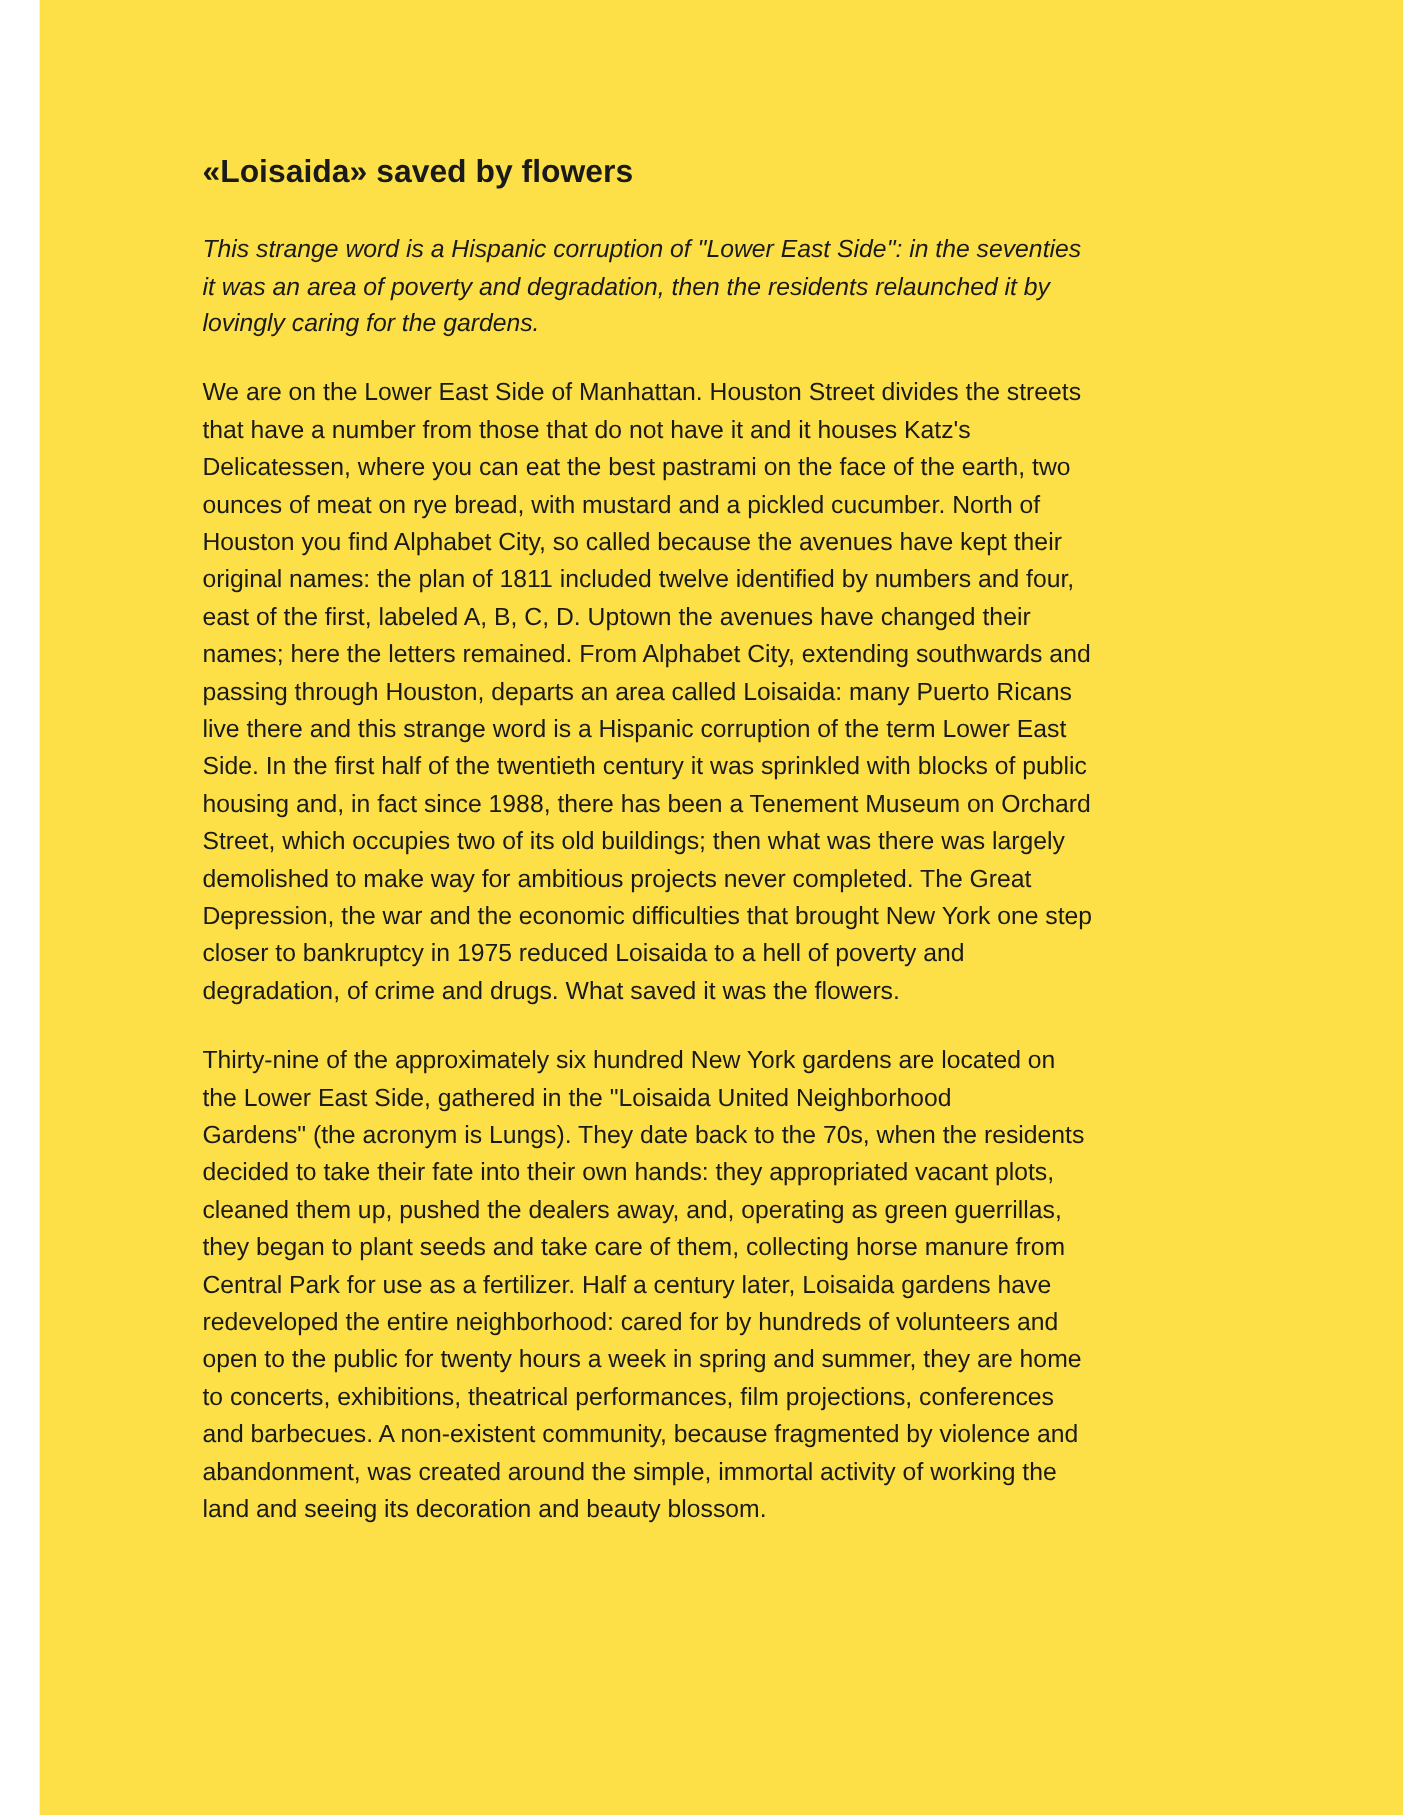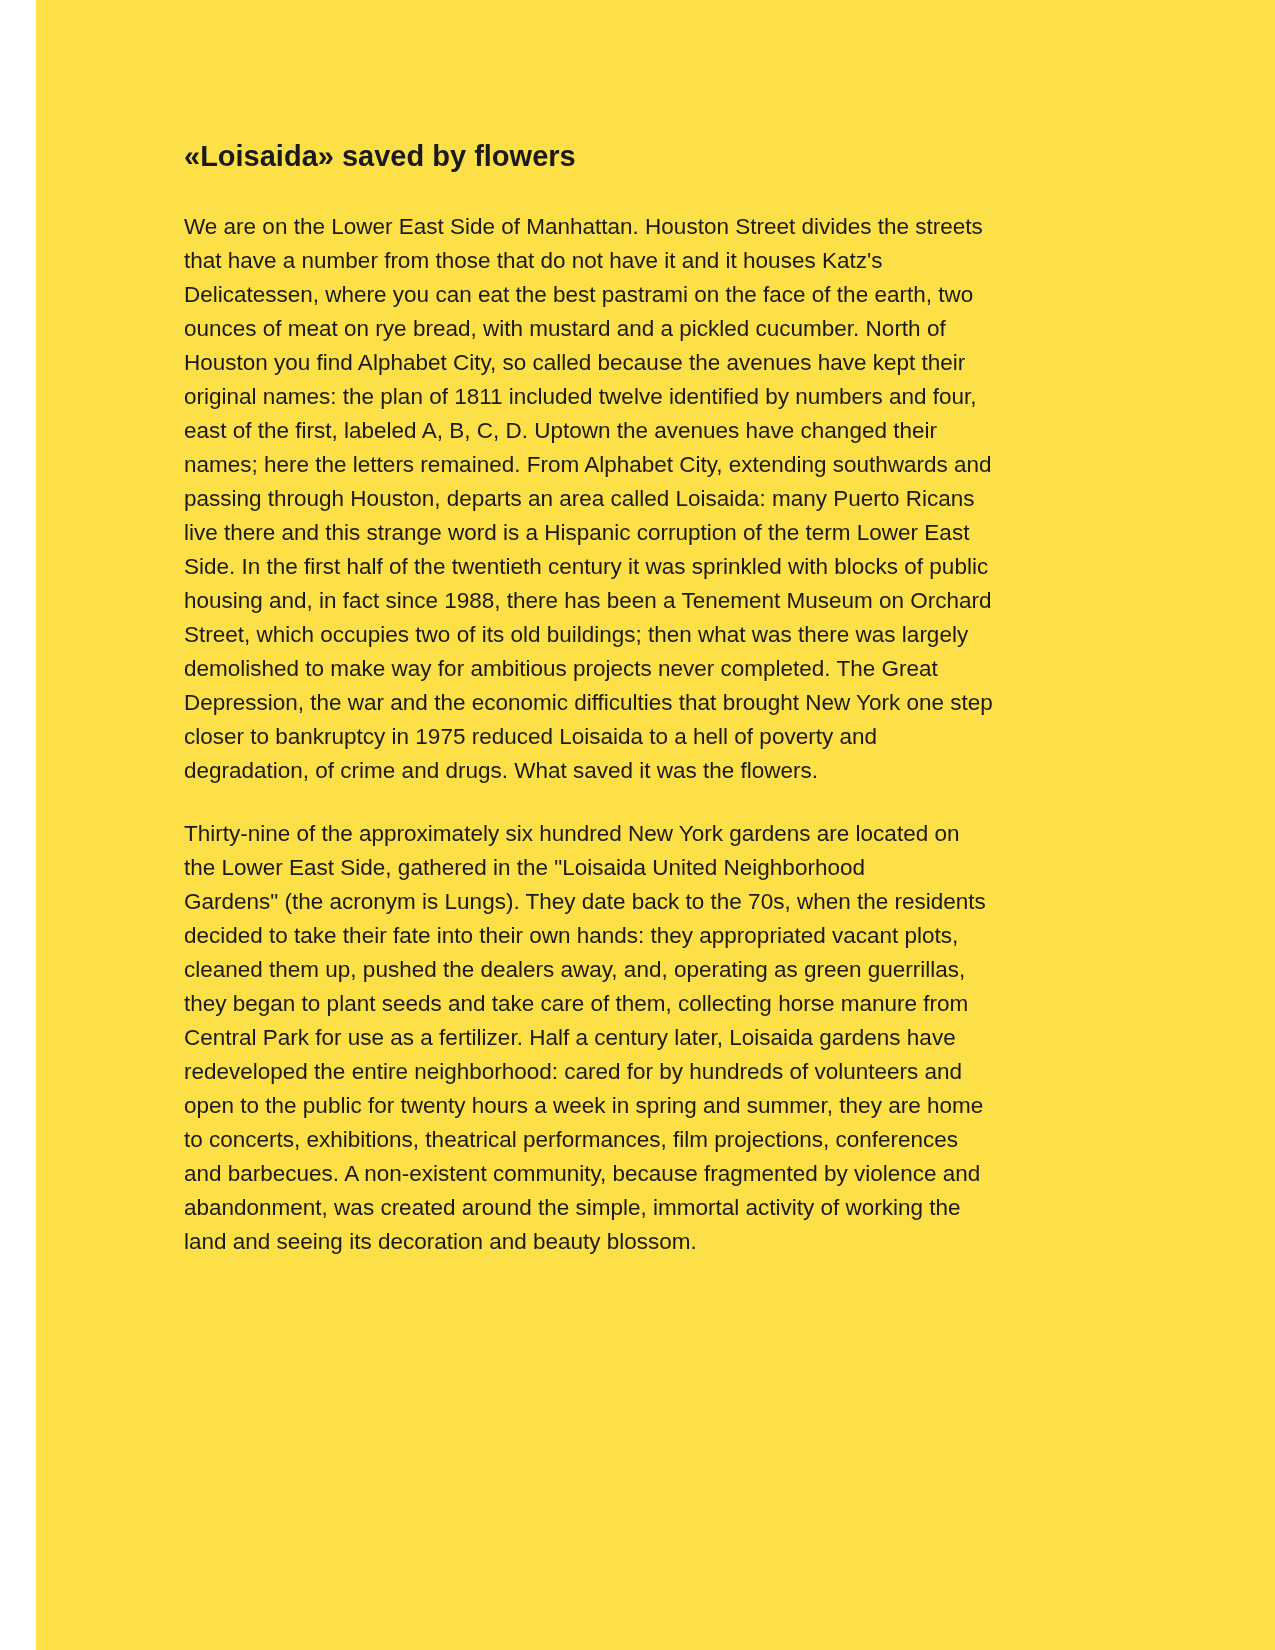--- a/index.html
+++ b/index.html
@@ -44,20 +44,23 @@
     line-height: 34px;
     white-space: pre-line;
   }
 </style>
 </head>
 <body>
 
 <div class="page">
   <div class="content">
     <h1 class="article-title">«Loisaida» saved by flowers</h1>
+    <p class="article-lede">This strange word is a Hispanic corruption of "Lower East Side": in the seventies
+it was an area of poverty and degradation, then the residents relaunched it by
+lovingly caring for the gardens.</p>
     <p class="article-paragraph">We are on the Lower East Side of Manhattan. Houston Street divides the streets
 that have a number from those that do not have it and it houses Katz's
 Delicatessen, where you can eat the best pastrami on the face of the earth, two
 ounces of meat on rye bread, with mustard and a pickled cucumber. North of
 Houston you find Alphabet City, so called because the avenues have kept their
 original names: the plan of 1811 included twelve identified by numbers and four,
 east of the first, labeled A, B, C, D. Uptown the avenues have changed their
 names; here the letters remained. From Alphabet City, extending southwards and
 passing through Houston, departs an area called Loisaida: many Puerto Ricans
 live there and this strange word is a Hispanic corruption of the term Lower East

